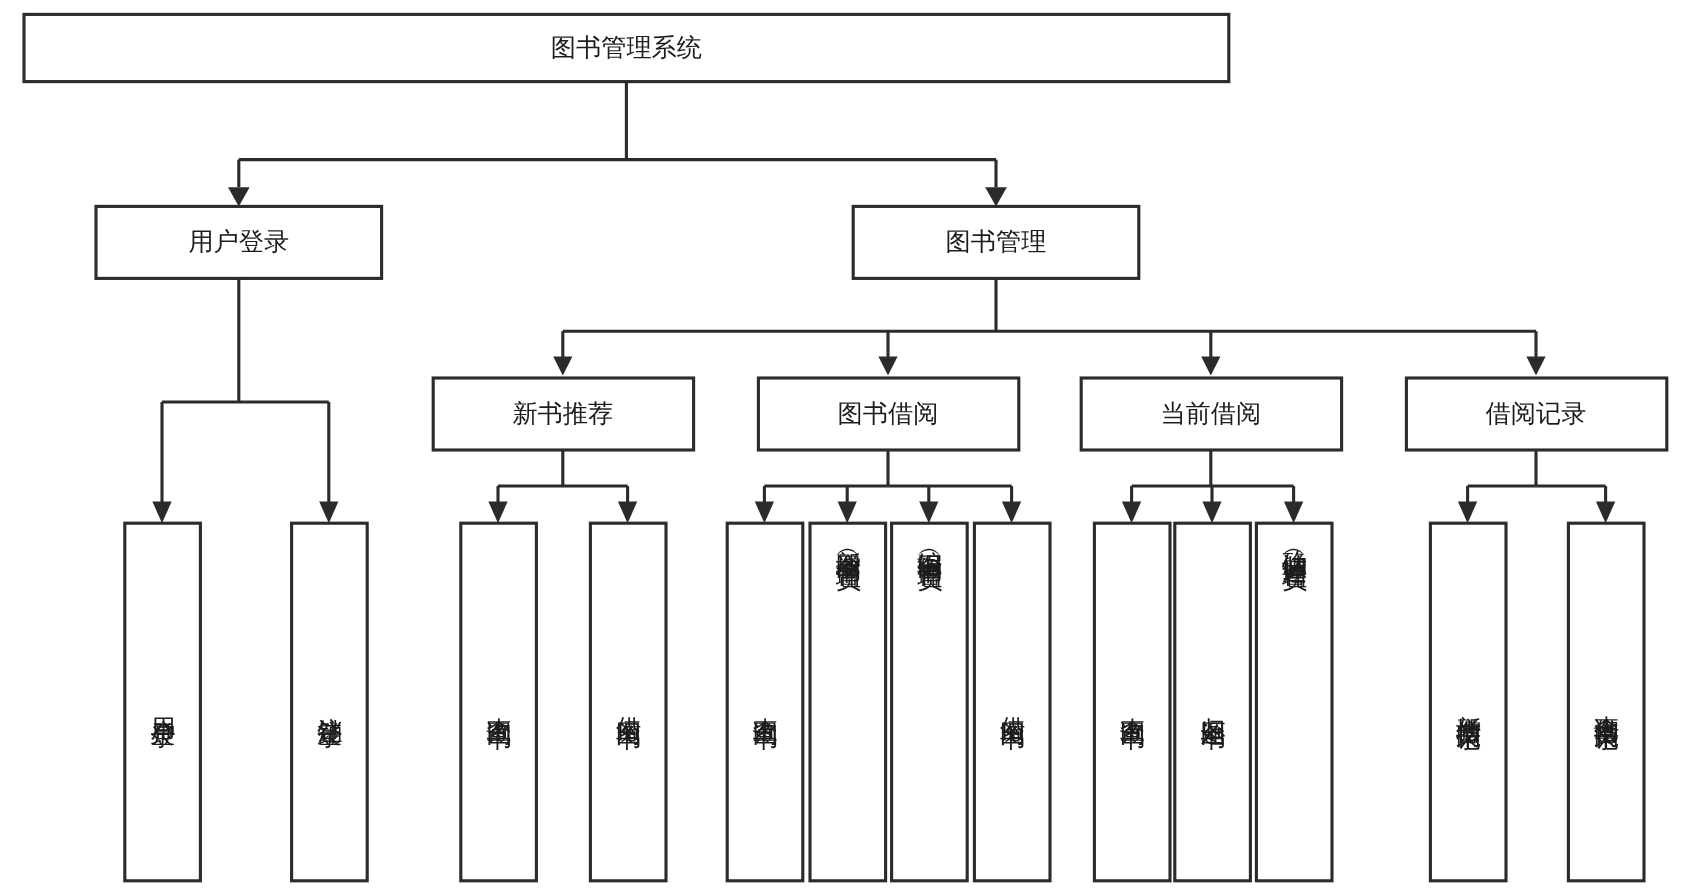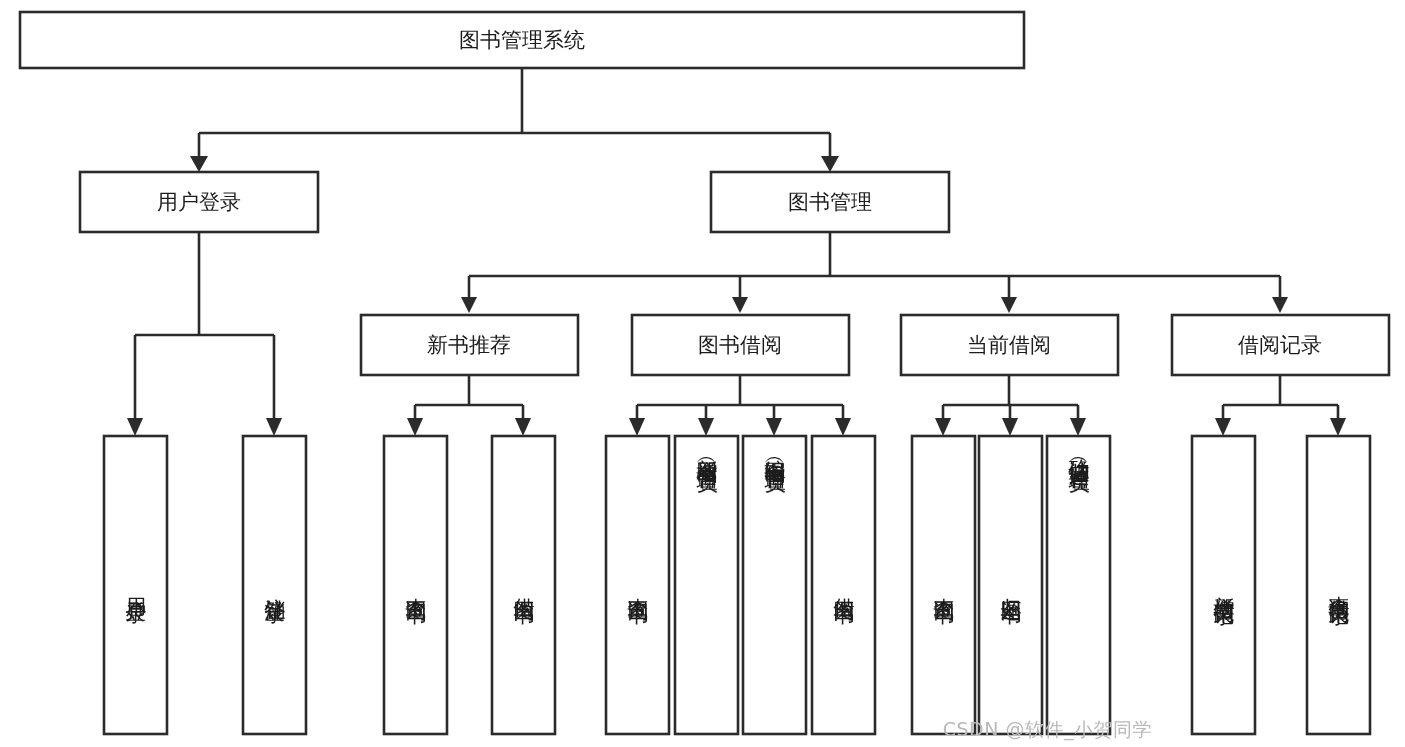--- a/index.html
+++ b/index.html
@@ -237,14 +237,13 @@
     <span class="leaf-label">确认归还（管理员）</span>
   </div>
 
   <div class="leaf-label-wrap" style="left:1192px; top:436px; width:63px; height:298px;">
     <span class="leaf-label">新增借阅记录</span>
   </div>
   <div class="leaf-label-wrap" style="left:1307px; top:436px; width:63px; height:298px;">
     <span class="leaf-label">查询借阅记录</span>
   </div>
 
-  <div class="watermark">CSDN @软件_小贺同学</div>
 </div>
 
 </body></html>

